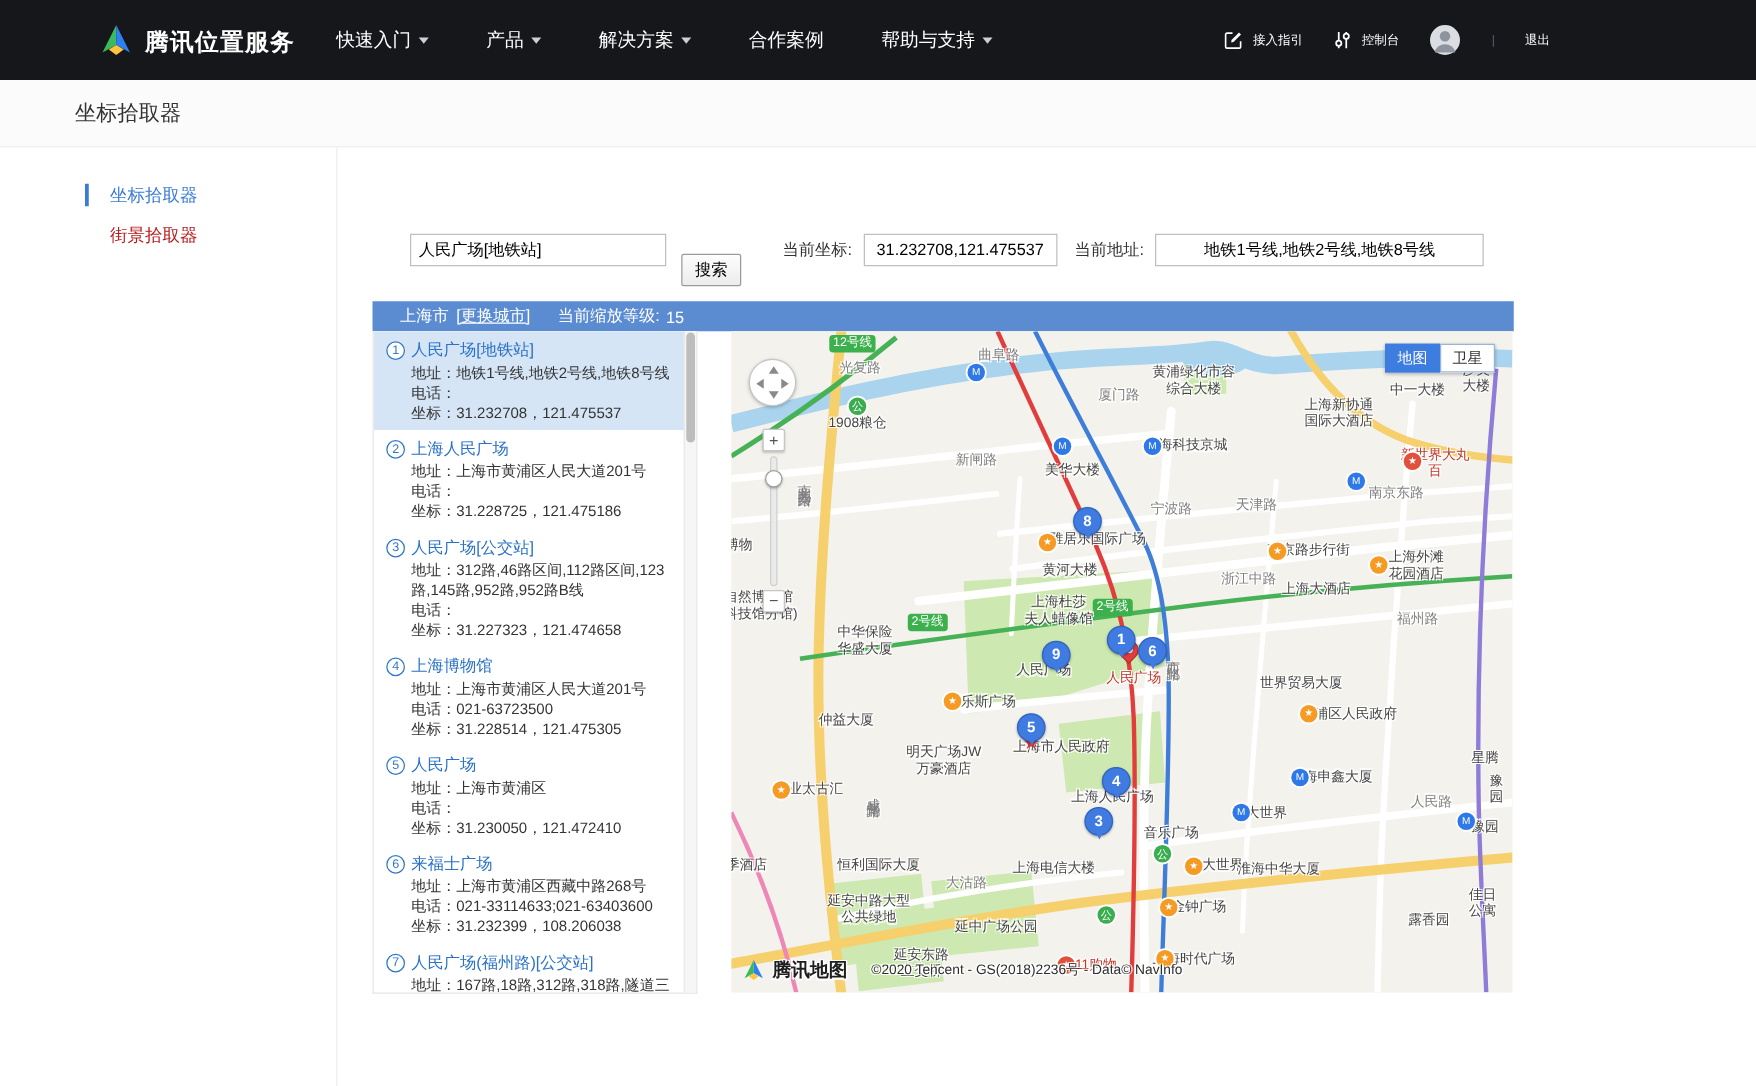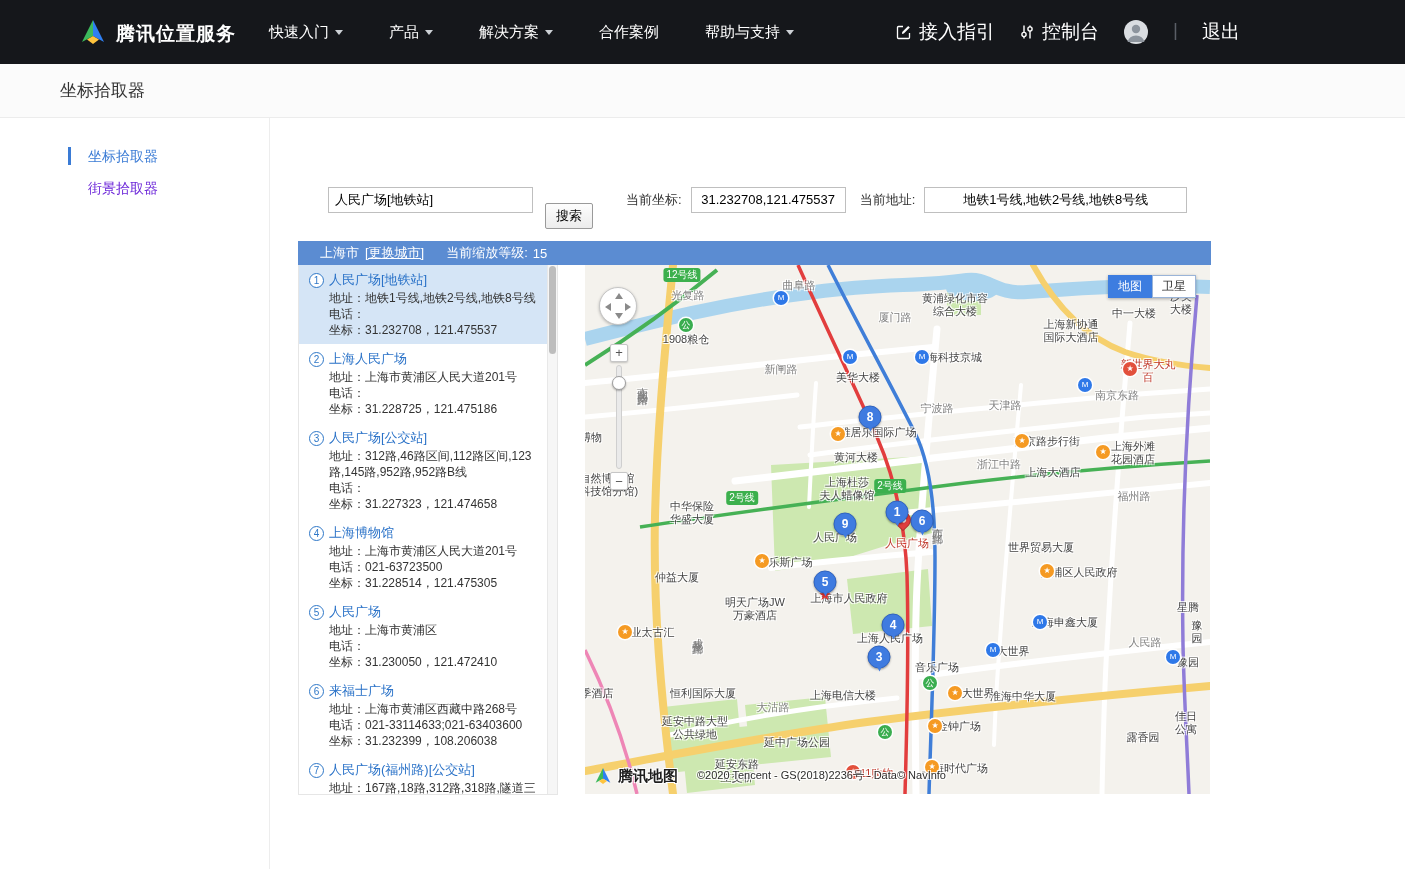--- a/index.html
+++ b/index.html
@@ -6,32 +6,32 @@
   *{box-sizing:border-box;margin:0;padding:0;}
   body{width:1405px;height:869px;font-family:"Liberation Sans","DejaVu Sans",sans-serif;background:#fff;color:#333;overflow:hidden;}
 
   
   .topbar{height:64px;background:#15171b;display:flex;align-items:center;padding:0 165px 0 78px;color:#fff;}
   .brand{display:flex;align-items:flex-end;gap:8px;margin-right:33px;}
   .brand-title{font-size:19px;font-weight:bold;letter-spacing:1px;white-space:nowrap;}
   .topnav{display:flex;align-items:center;gap:46px;font-size:15px;flex:1;}
   .nav-item{display:flex;align-items:center;gap:6px;cursor:pointer;white-space:nowrap;}
   .caret{width:0;height:0;border:4px solid transparent;border-top:5px solid #cdd1d6;margin-top:5px;}
-  .topbar-right{display:flex;align-items:flex-start;gap:24px;font-size:19px;}
+  .topbar-right{display:flex;align-items:center;gap:24px;font-size:10px;}
   .tb-link{display:flex;align-items:center;gap:7px;cursor:pointer;white-space:nowrap;}
   .tb-divider{color:#5a5e66;}
   .avatar{width:26px;height:26px;border-radius:50%;overflow:hidden;cursor:pointer;}
 
   
   .page-header{height:54px;background:#fbfbfb;border-bottom:1px solid #ececec;display:flex;align-items:center;padding-left:60px;font-size:17px;color:#333;}
 
   
   .layout{display:flex;height:751px;background:#fff;}
   .sidebar{width:270px;border-right:1px solid #ededed;padding-top:22px;flex:none;}
-  .side-item{height:32px;line-height:32px;padding-left:88px;font-size:14px;color:#6d28d9;cursor:pointer;position:relative;}
+  .side-item{height:32px;line-height:32px;padding-left:88px;font-size:14px;color:#b91c1c;cursor:pointer;position:relative;}
   .side-item.active{color:#3a7bd5;}
   .side-item.active::before{content:"";position:absolute;left:68px;top:7px;width:3px;height:18px;background:#3a7bd5;}
   .main{flex:1;padding:52px 0 0 28px;}
 
   
   .search-row{display:flex;align-items:center;margin-left:30px;margin-bottom:12px;font-size:13px;}
   .search-input{width:205px;height:26px;border:1px solid #bfbfbf;padding:0 6px;font-size:13px;}
   .search-btn{width:48px;height:26px;margin-left:12px;border:1px solid #9a9a9a;background:linear-gradient(#fdfdfd,#ececec);font-size:13px;cursor:pointer;border-radius:2px;margin-top:33px;}
   .meta-label{margin-left:33px;margin-right:9px;color:#333;white-space:nowrap;}
   .meta-label.second{margin-left:14px;}

